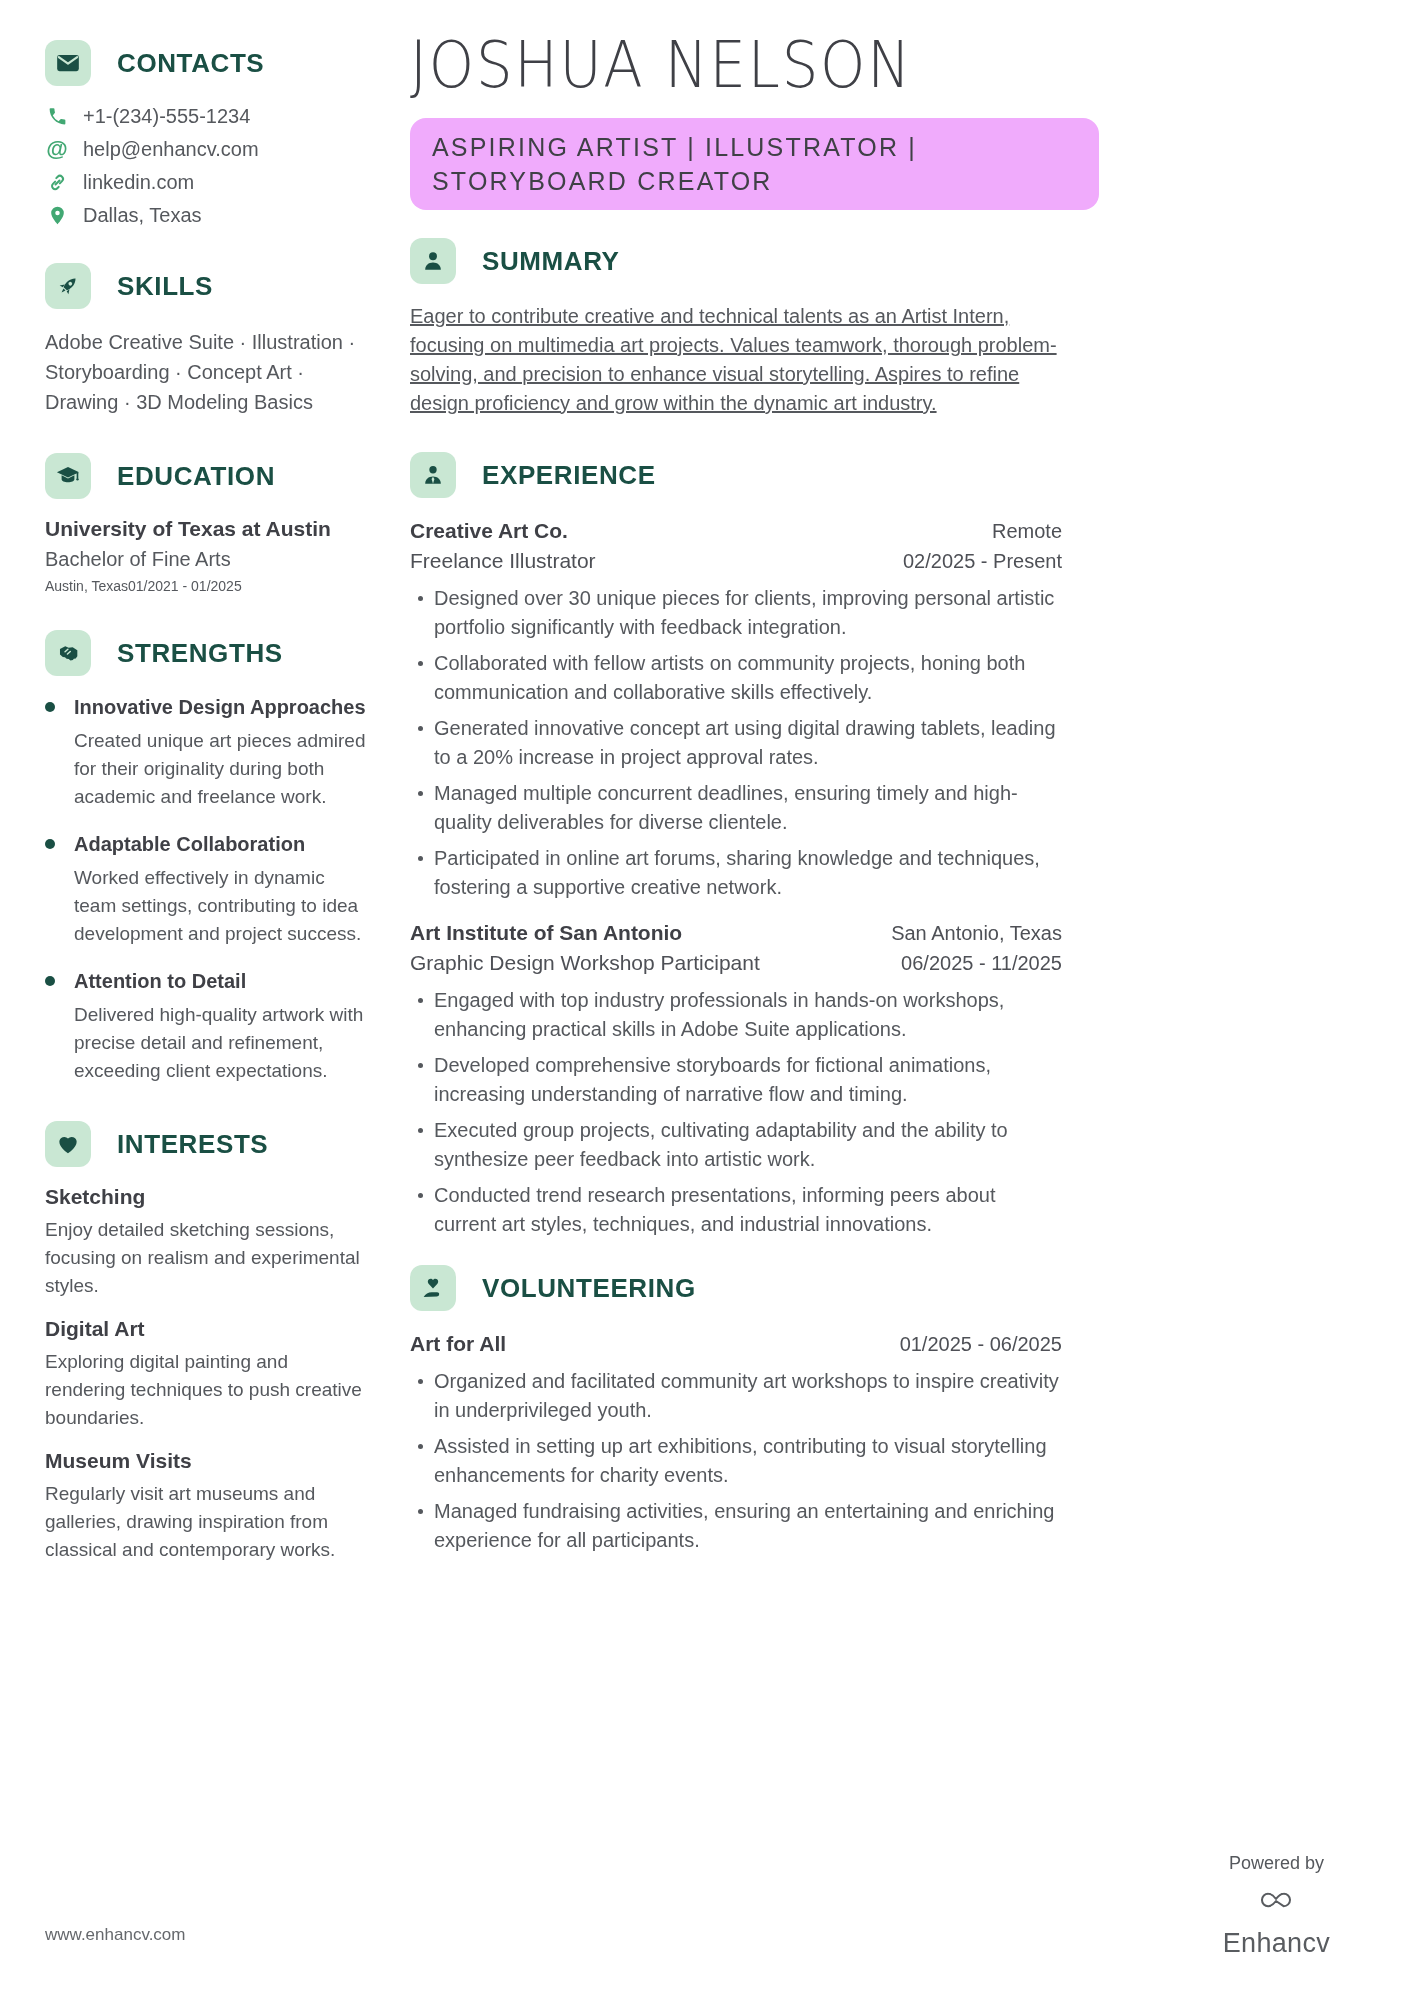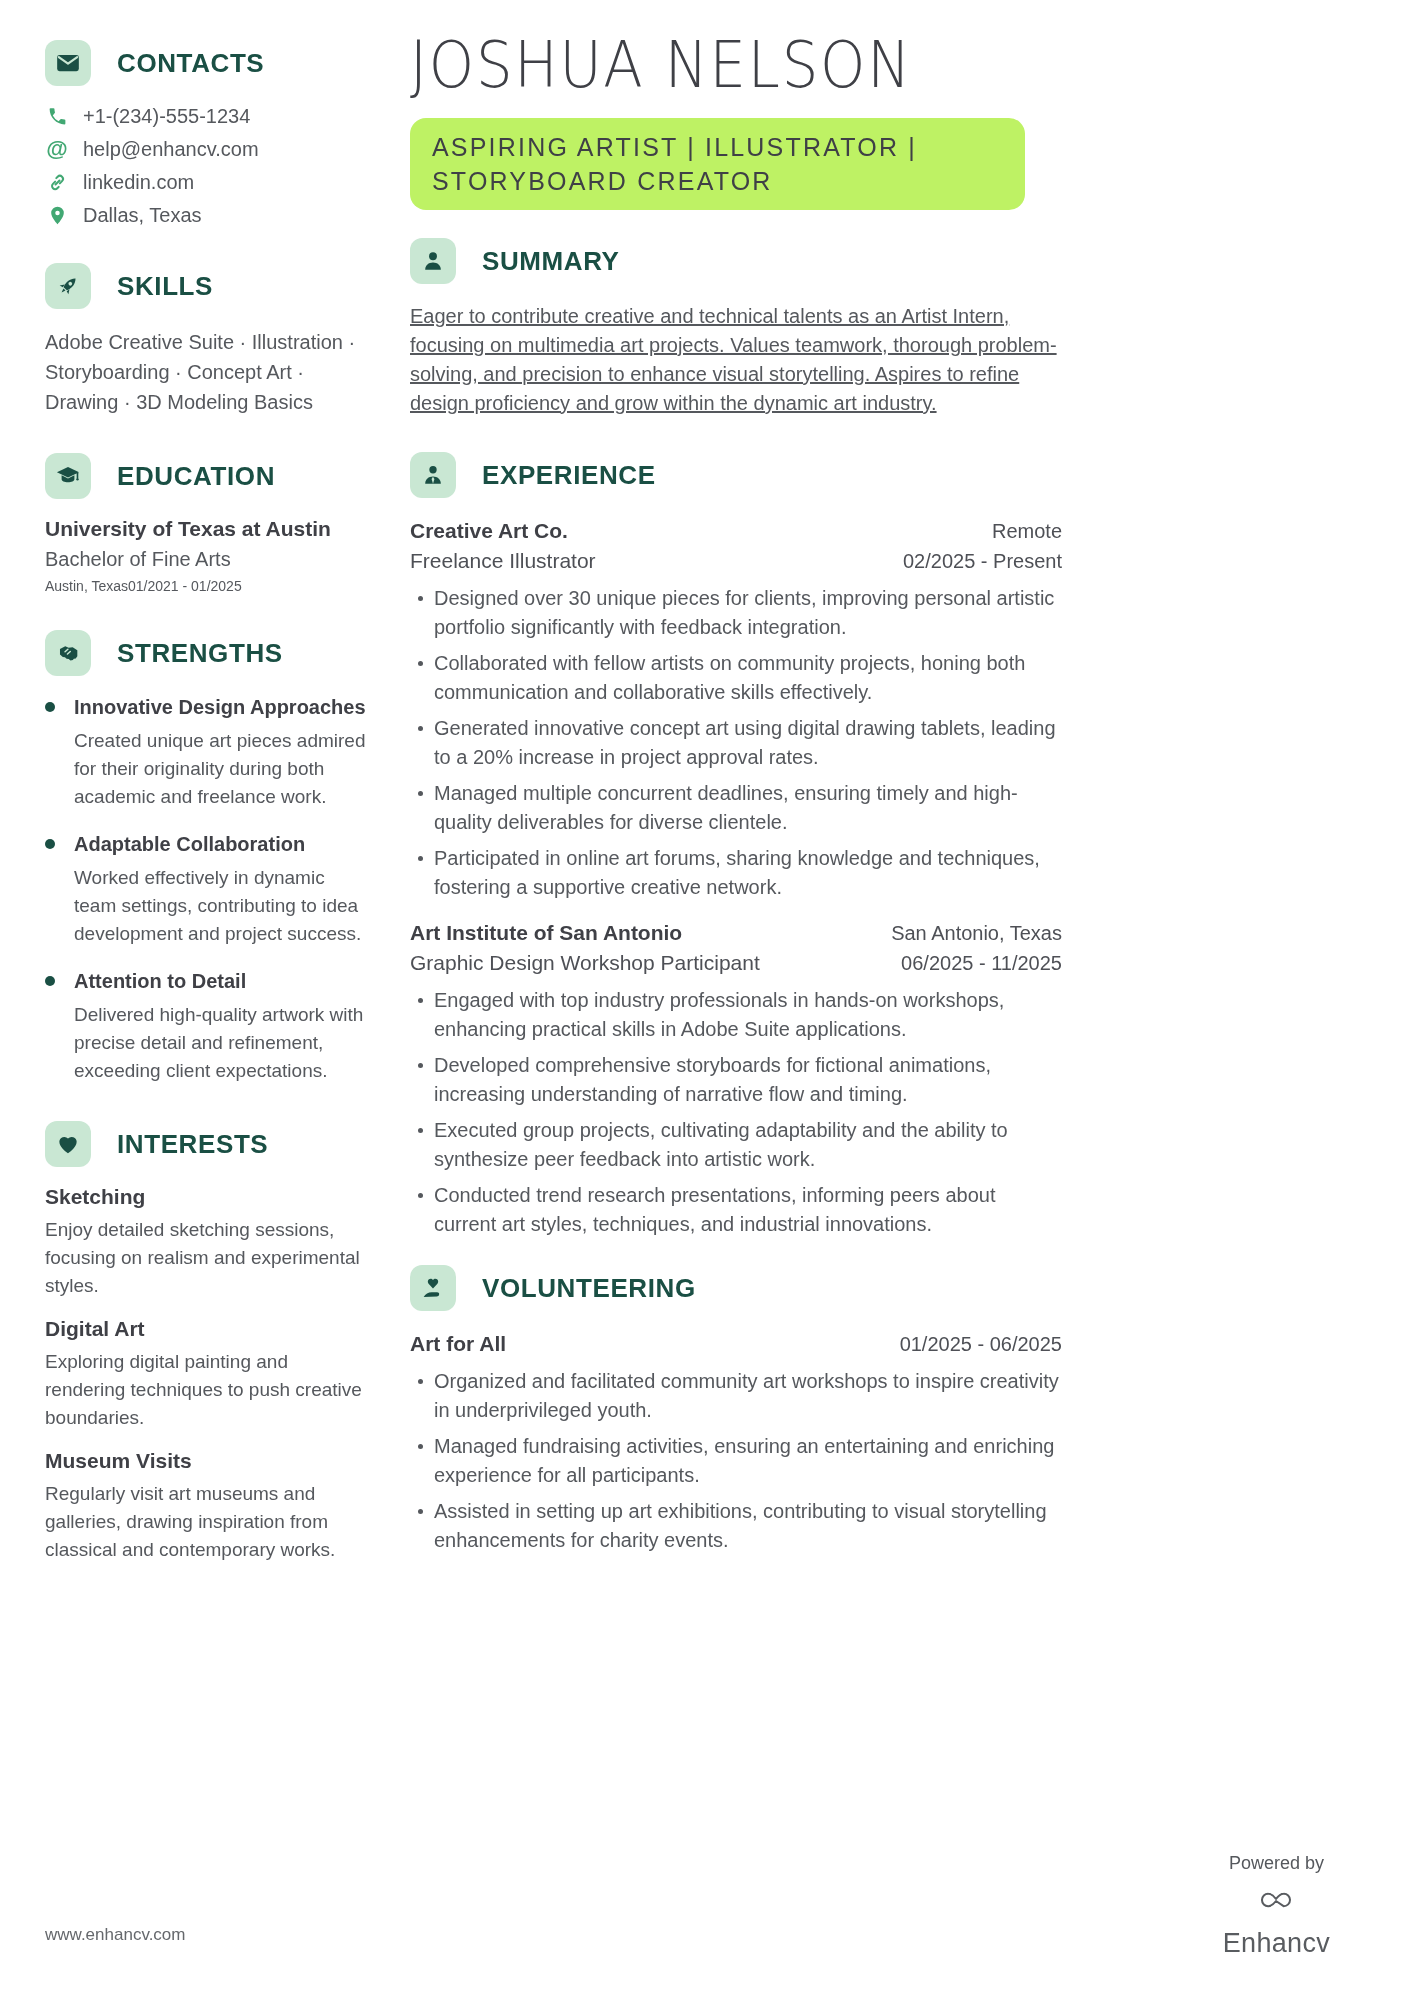--- a/index.html
+++ b/index.html
@@ -33,21 +33,21 @@
   .strength p{font-size:19px;line-height:28px;color:#55585d;margin:0;}
   .interest{margin-bottom:17px;}
   .interest h3{font-size:21px;font-weight:bold;color:#3f4046;margin:0 0 7px;}
   .interest p{font-size:19px;line-height:28px;color:#55585d;margin:0;}
 
   
   .main{position:absolute;left:410px;top:28px;width:652px;}
   .name{font-family:"DejaVu Sans","Liberation Sans",sans-serif;font-weight:300;
         font-size:64px;color:#3f4046;letter-spacing:2px;white-space:nowrap;
         transform:scaleX(.9);transform-origin:left center;margin:0 0 16px;}
-  .badge{background:#bef264;border-radius:16px;padding:12px 22px;width:615px;
+  .badge{background:#f0abfc;border-radius:16px;padding:12px 22px;width:689px;
          box-sizing:border-box;margin:0 0 28px;}
   .badge div{font-size:25px;letter-spacing:2.2px;color:#3f4046;line-height:34px;font-weight:500;}
   .summary-text{font-size:20px;line-height:29px;color:#55585d;margin:0 0 34px;text-decoration:underline;}
   .m-section{margin-bottom:26px;}
   .entry{margin-bottom:8px;}
   .entry-row{display:flex;justify-content:space-between;align-items:baseline;}
   .company{font-size:21px;font-weight:bold;color:#3f4046;line-height:30px;}
   .place{font-size:20px;color:#4e5056;}
   .role{font-size:21px;color:#4e5056;line-height:30px;}
   .dates{font-size:20px;color:#4e5056;}
@@ -295,22 +295,22 @@
         <h2>VOLUNTEERING</h2>
       </div>
 
       <div class="entry">
         <div class="entry-row">
           <span class="company">Art for All</span>
           <span class="dates">01/2025 - 06/2025</span>
         </div>
         <ul class="bullets">
           <li>Organized and facilitated community art workshops to inspire creativity in underprivileged youth.</li>
+          <li>Assisted in setting up art exhibitions, contributing to visual storytelling enhancements for charity events.</li>
           <li>Managed fundraising activities, ensuring an entertaining and enriching experience for all participants.</li>
-          <li>Assisted in setting up art exhibitions, contributing to visual storytelling enhancements for charity events.</li>
         </ul>
       </div>
     </section>
   </main>
 
   <div class="footer-left">www.enhancv.com</div>
   <div class="footer-right">
     <span class="powered">Powered by</span>
     <span class="brandmark">
       <svg viewBox="0 0 40 30" fill="none" stroke="#595c60" stroke-width="2" stroke-linecap="round" stroke-linejoin="round">

